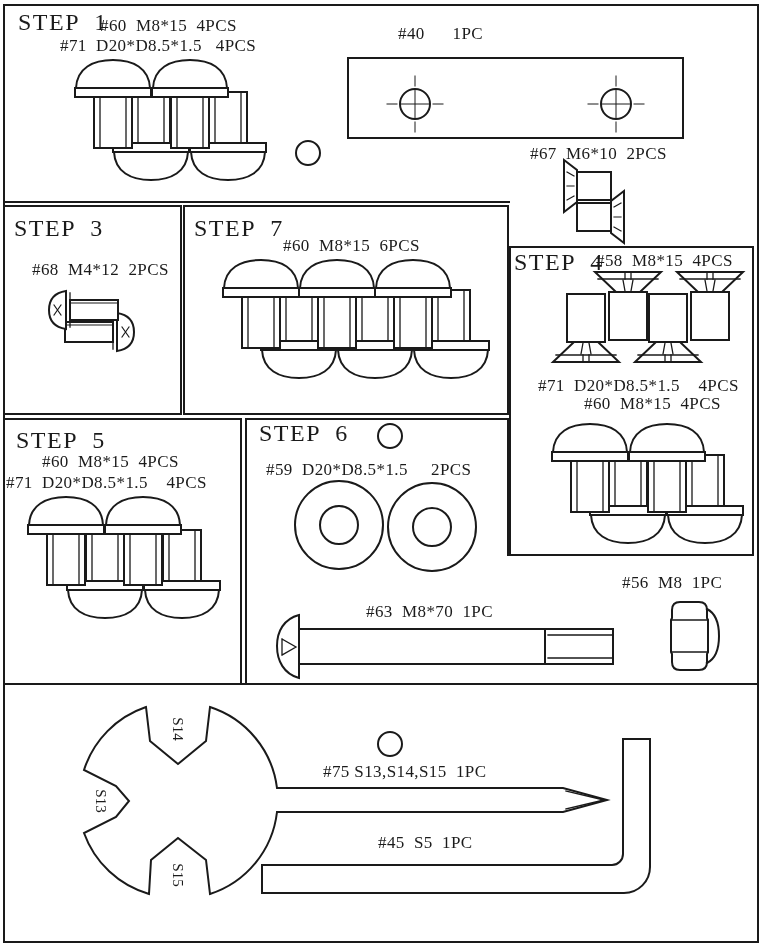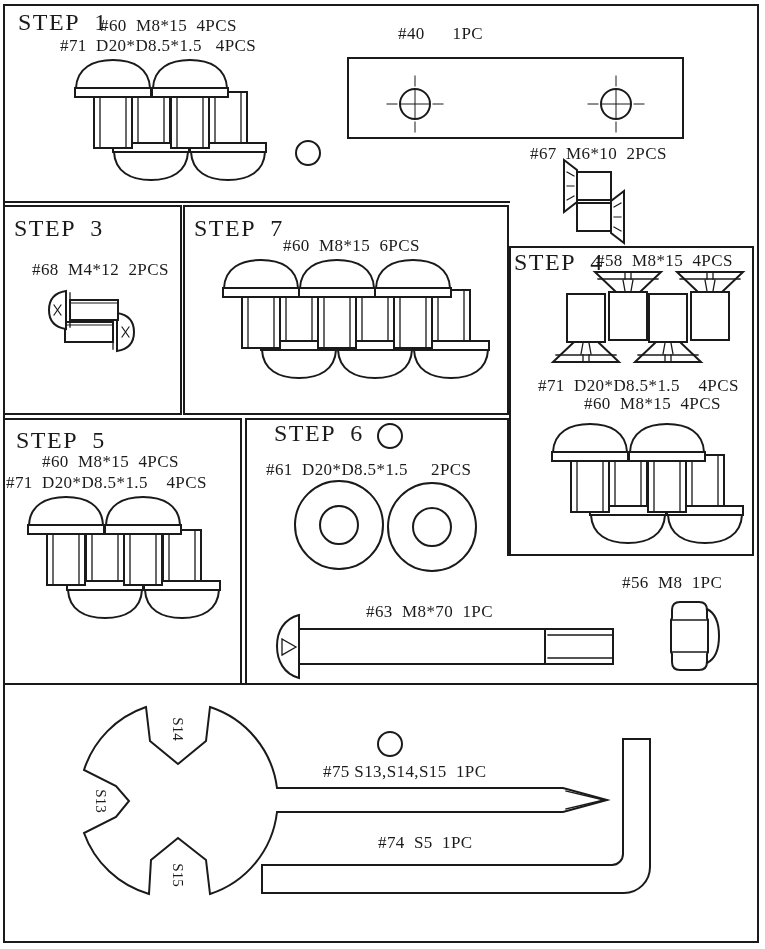--- a/index.html
+++ b/index.html
@@ -171,26 +171,26 @@
 
 <div class="t" style="left:514px;top:250px">STEP  4</div>
 <div class="lb" style="left:596px;top:252px">#58  M8*15  4PCS</div>
 <div class="lb" style="left:538px;top:377px">#71  D20*D8.5*1.5    4PCS</div>
 <div class="lb" style="left:584px;top:395px">#60  M8*15  4PCS</div>
 
 <div class="t" style="left:16px;top:428px">STEP  5</div>
 <div class="lb" style="left:42px;top:453px">#60  M8*15  4PCS</div>
 <div class="lb" style="left:6px;top:474px">#71  D20*D8.5*1.5    4PCS</div>
 
-<div class="t" style="left:274px;top:421px">STEP  6</div>
-<div class="lb" style="left:266px;top:461px">#61  D20*D8.5*1.5     2PCS</div>
+<div class="t" style="left:259px;top:421px">STEP  6</div>
+<div class="lb" style="left:266px;top:461px">#59  D20*D8.5*1.5     2PCS</div>
 
 <div class="lb" style="left:622px;top:574px">#56  M8  1PC</div>
 <div class="lb" style="left:366px;top:603px">#63  M8*70  1PC</div>
 
 <div class="lb" style="left:323px;top:763px">#75 S13,S14,S15  1PC</div>
-<div class="lb" style="left:378px;top:834px">#74  S5  1PC</div>
+<div class="lb" style="left:378px;top:834px">#45  S5  1PC</div>
 
 <div class="rlb" style="left:177px;top:729px">S14</div>
 <div class="rlb" style="left:100px;top:801px">S13</div>
 <div class="rlb" style="left:177px;top:875px">S15</div>
 
 </div>
 
 </body></html>

